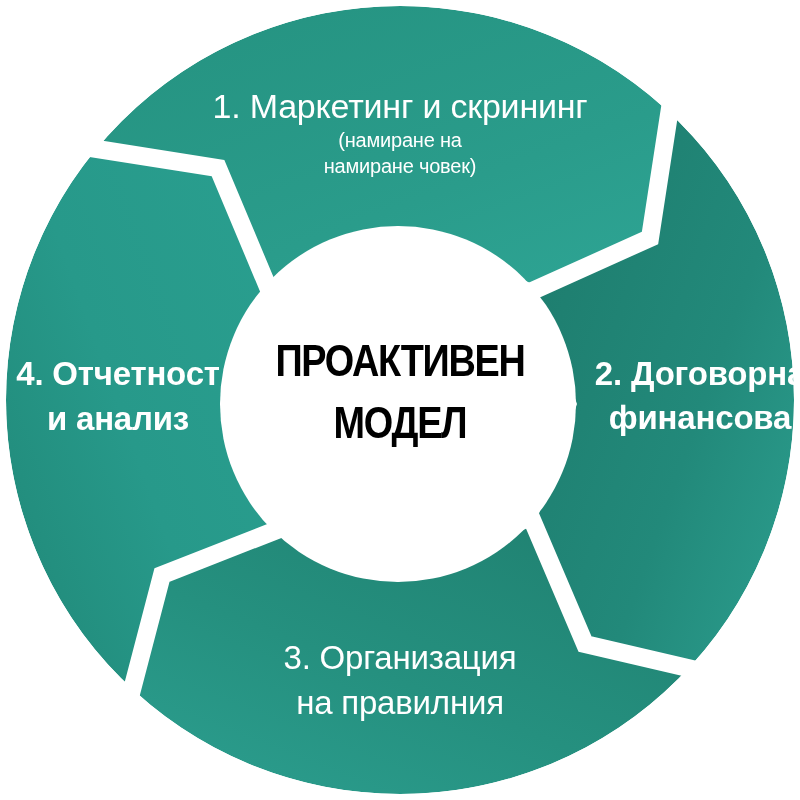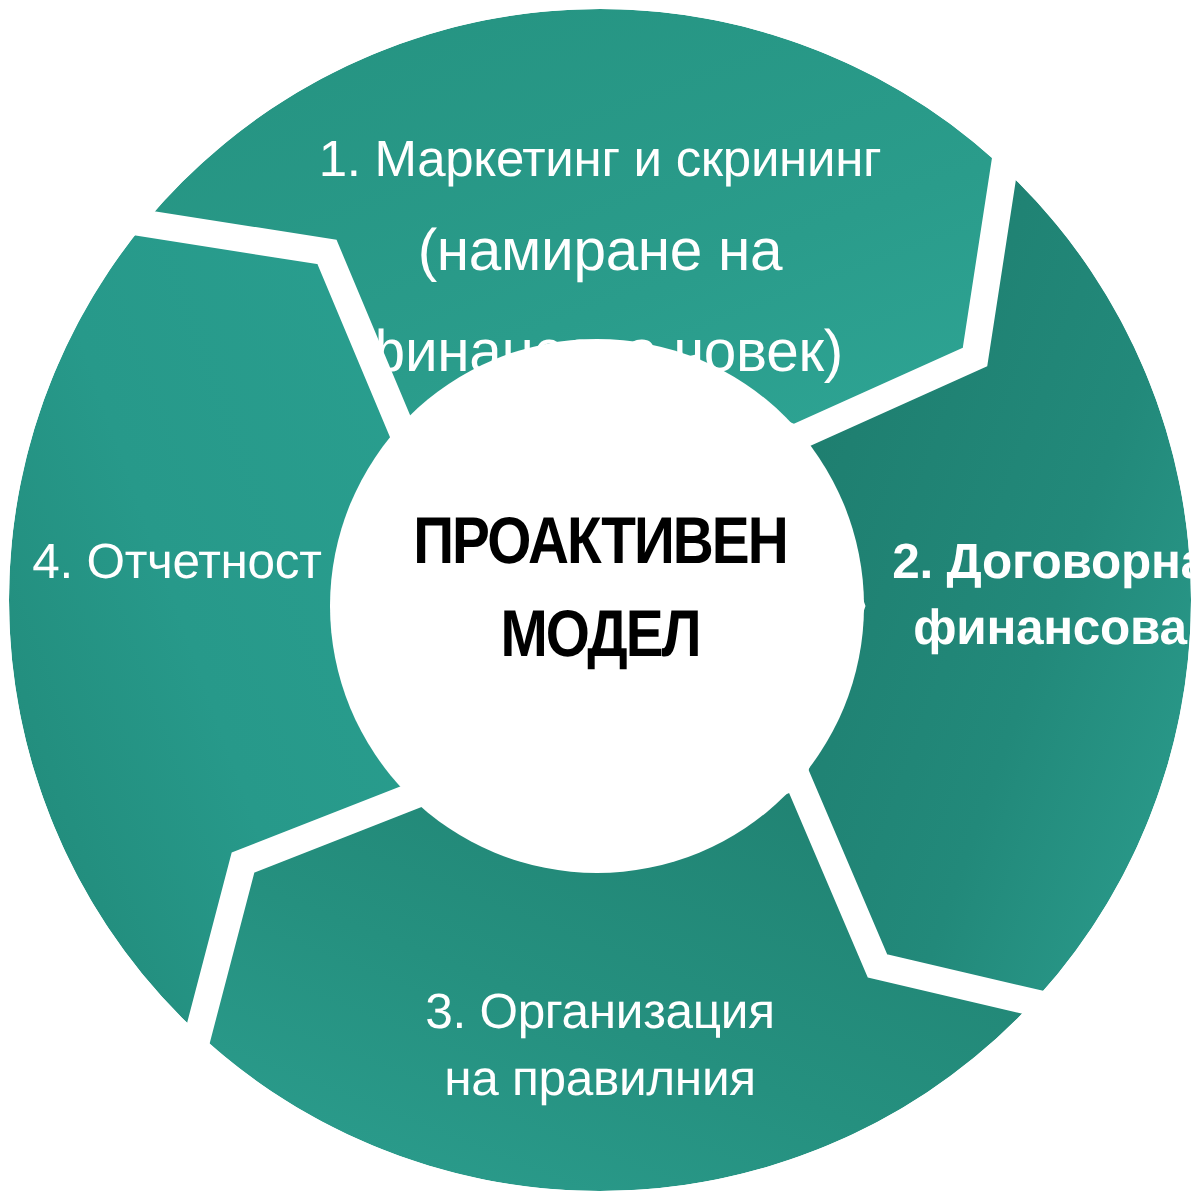--- a/index.html
+++ b/index.html
@@ -10,24 +10,24 @@
       position: absolute;
       color: #ffffff;
       font-family: "Liberation Sans Narrow", "Liberation Sans", sans-serif;
       text-align: center;
       line-height: 1.22;
       letter-spacing: -0.2px;
     }
     .label .line { display: block; white-space: nowrap; }
     .lbl-1 { left: 190px; top: 86px; width: 420px; }
     .lbl-1 .main { font-size: 34px; }
-    .lbl-1 .sub { font-size: 39px; line-height: 1.3; margin-top: 16px; }
+    .lbl-1 .sub { font-size: 20px; line-height: 1.3; }
     .lbl-2 { left: 594px; top: 352px; width: 212px; font-size: 33px; line-height: 1.34; font-weight: bold; }
-    .lbl-3 { left: 260px; top: 636px; width: 280px; font-size: 33px; line-height: 1.36; margin-top: 16px; }
-    .lbl-4 { left: 8px; top: 352px; width: 220px; font-size: 33px; line-height: 1.36; }
+    .lbl-3 { left: 260px; top: 636px; width: 280px; font-size: 33px; line-height: 1.36; }
+    .lbl-4 { left: 8px; top: 352px; width: 220px; font-size: 33px; line-height: 1.36; font-weight: bold; }
     .center-title {
       position: absolute;
       left: 222px; top: 330px; width: 356px;
       color: #000000;
       font-family: "Liberation Sans", sans-serif;
       font-weight: 700;
       font-size: 44px;
       line-height: 1.4;
       text-align: center;
       letter-spacing: -1.5px;
@@ -88,34 +88,35 @@
     </g>
 
     <circle cx="400" cy="400" r="410" fill="none" stroke="#ffffff" stroke-width="32"></circle>
 
     <circle cx="398" cy="404" r="178" fill="#ffffff"></circle>
   </svg>
 
   <div class="label lbl-1">
     <span class="line main">1. Маркетинг и скрининг</span>
     <span class="line sub">(намиране на</span>
-    <span class="line sub">финансова човек)</span>
+    <span class="line sub">намиране човек)</span>
   </div>
 
   <div class="label lbl-2">
     <span class="line">2. Договорна</span>
     <span class="line">финансова</span>
   </div>
 
   <div class="label lbl-3">
     <span class="line">3. Организация</span>
     <span class="line">на правилния</span>
   </div>
 
   <div class="label lbl-4">
     <span class="line">4. Отчетност</span>
+    <span class="line">и анализ</span>
   </div>
 
   <div class="center-title">
     <span class="line">ПРОАКТИВЕН</span>
     <span class="line">МОДЕЛ</span>
   </div>
 </div>
 
 </body></html>

